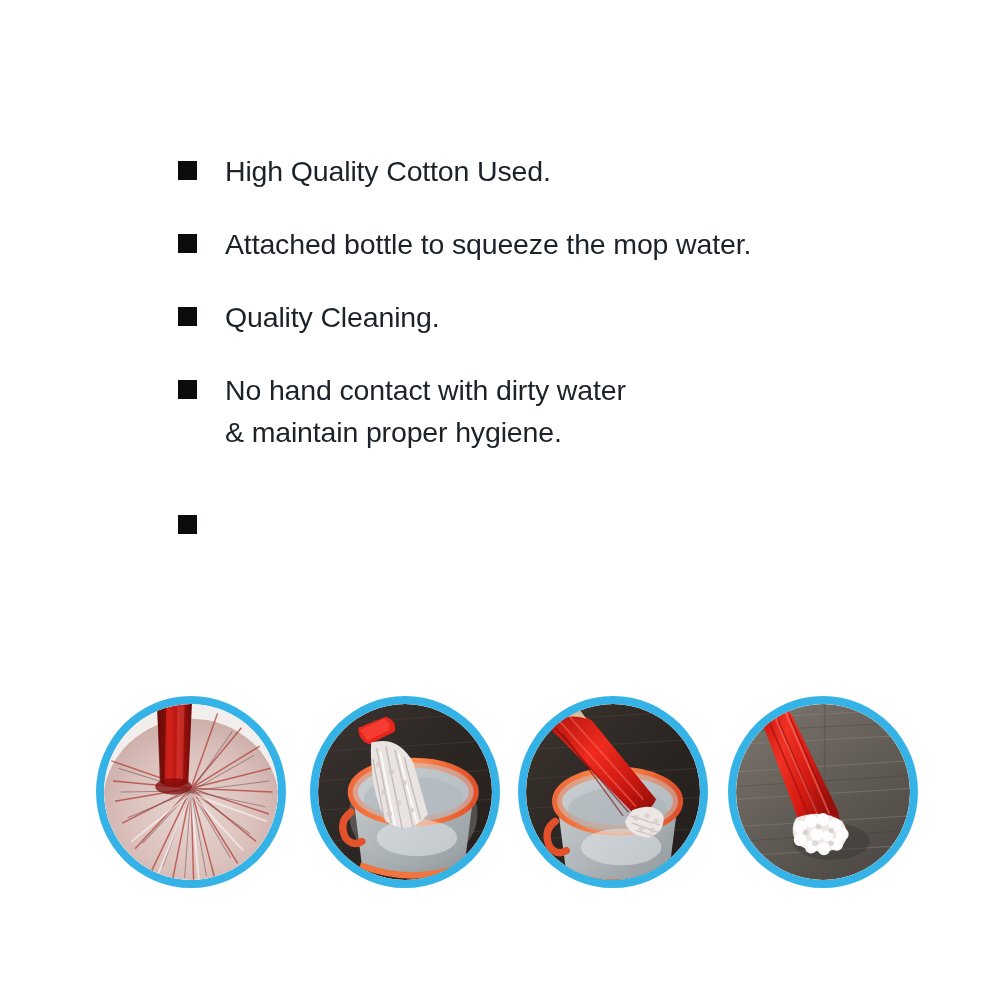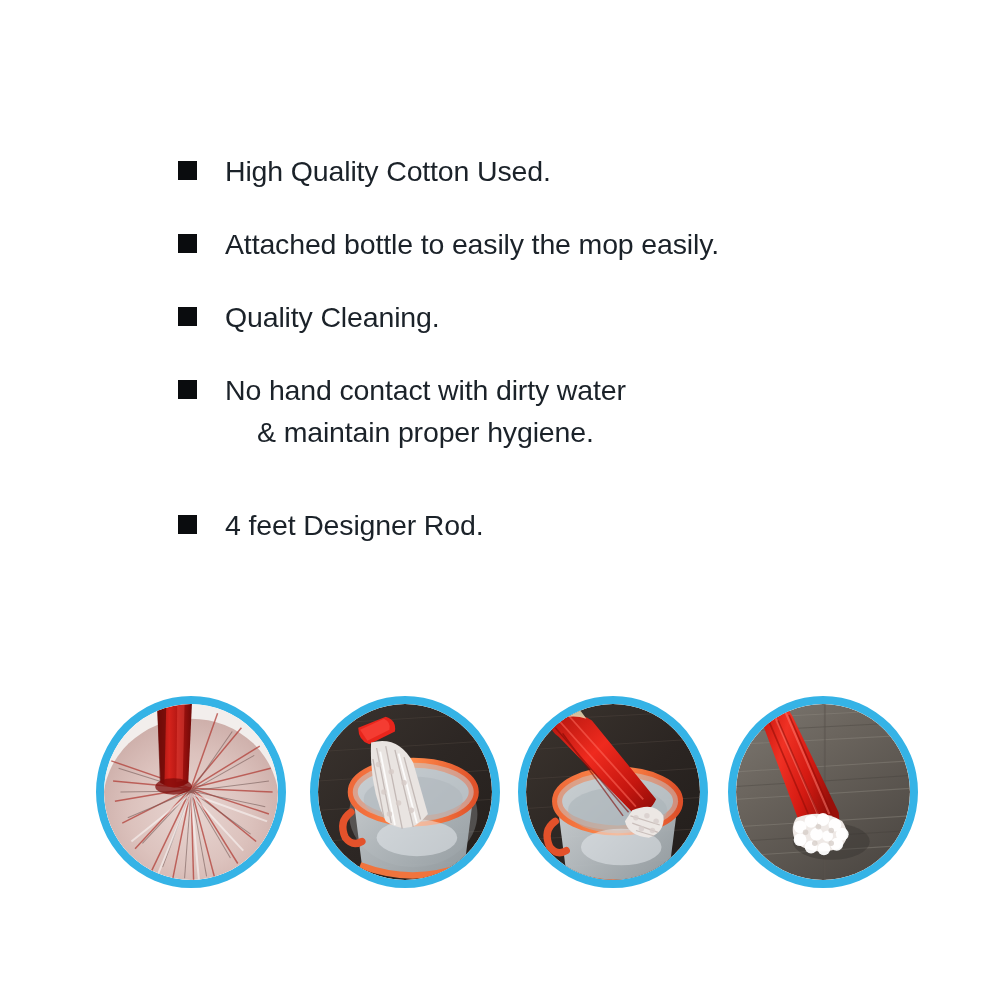--- a/index.html
+++ b/index.html
@@ -26,21 +26,20 @@
   #feature-list {
     position: absolute;
     left: 178px;
     top: 150px;
     width: 700px;
   }
   .feature-row {
     display: flex;
     align-items: flex-start;
     margin-bottom: 31px;
-    text-align: center;
   }
   .feature-row.tall { margin-bottom: 51px; }
   .bullet-square {
     flex: 0 0 auto;
     width: 19px;
     height: 19px;
     background: #0a0c0e;
     margin-top: 11px;
     margin-right: 28px;
   }
@@ -92,39 +91,38 @@
 
   <div id="feature-list">
 
     <div class="feature-row">
       <span class="bullet-square"></span>
       <span class="feature-text">High Quality Cotton Used.</span>
     </div>
 
     <div class="feature-row">
       <span class="bullet-square"></span>
-      <span class="feature-text">Attached bottle to easily the mop easily.</span>
+      <span class="feature-text">Attached bottle to squeeze the mop water.</span>
     </div>
 
 
 
     <div class="feature-row">
       <span class="bullet-square"></span>
       <span class="feature-text">Quality Cleaning.</span>
     </div>
 
     <div class="feature-row tall">
       <span class="bullet-square"></span>
       <span class="feature-text">No hand contact with dirty water
 &amp; maintain proper hygiene.</span>
     </div>
 
     <div class="feature-row">
       <span class="bullet-square"></span>
-      <span class="feature-text">4 feet Designer Rod.</span>
     </div>
 
   </div>
 
   <div id="photo-strip">
 
     <div class="photo-circle" id="circle-1">
       <div class="photo-inner">
         <svg viewBox="0 0 190 192" preserveAspectRatio="xMidYMid slice" aria-hidden="true">
           <defs>

